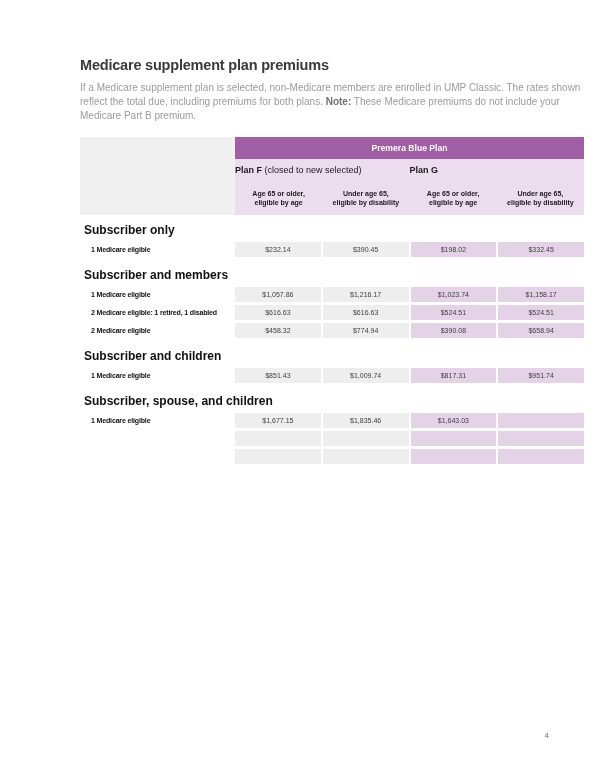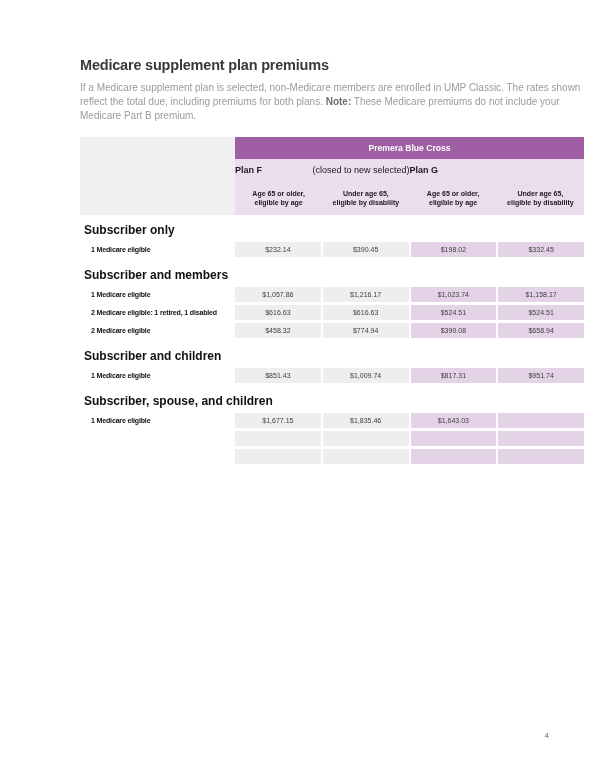--- a/index.html
+++ b/index.html
@@ -25,21 +25,21 @@
   .hdr{display:flex;}
   .hdr-left{width:155px;background:#f1f0f1;}
   .hdr-right{width:349px;display:flex;flex-direction:column;}
   .banner{
     height:22px;background:#a05fa5;color:#ffffff;
     font-weight:bold;font-size:8.6px;
     display:flex;align-items:center;justify-content:center;
   }
   .plans-row{display:flex;height:22px;background:#ebdcee;}
   .plan-cell{
-    width:174.5px;display:flex;align-items:center;justify-content:space-between;
+    width:174.5px;display:flex;align-items:center;justify-content:flex-start;
     font-size:9px;color:#1a1a1a;white-space:pre;
   }
   .plan-name{font-weight:bold;}
   .plan-suffix{font-weight:normal;}
   .colheads-row{display:flex;height:34px;background:#ebdcee;}
   .colhead{
     width:87.25px;display:flex;align-items:center;justify-content:center;
     text-align:center;
   }
   .colhead span{
@@ -79,21 +79,21 @@
 
   <h1 class="doc-title">Medicare supplement plan premiums</h1>
 
   <p class="intro"><span>If a Medicare supplement plan is selected, non-Medicare members are enrolled in UMP Classic. The rates shown reflect the total due, including premiums for both plans. </span><span class="note-label">Note:</span><span> These Medicare premiums do not include your Medicare Part B premium.</span></p>
 
   <div class="premium-table">
 
     <div class="hdr">
       <div class="hdr-left"></div>
       <div class="hdr-right">
-        <div class="banner">Premera Blue Cross</div>
+        <div class="banner">Premera Blue Plan</div>
         <div class="plans-row">
           <div class="plan-cell"><span class="plan-name">Plan F</span><span class="plan-suffix"> (closed to new selected)</span></div>
           <div class="plan-cell"><span class="plan-name">Plan G</span><span class="plan-suffix"></span></div>
         </div>
         <div class="colheads-row">
           <div class="colhead">
               <span>Age 65 or older,
 eligible by age</span>
             </div>
           <div class="colhead">

